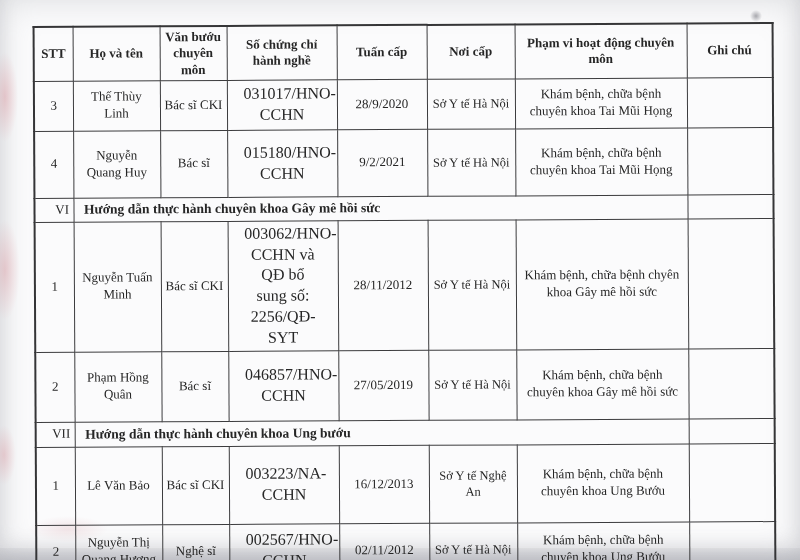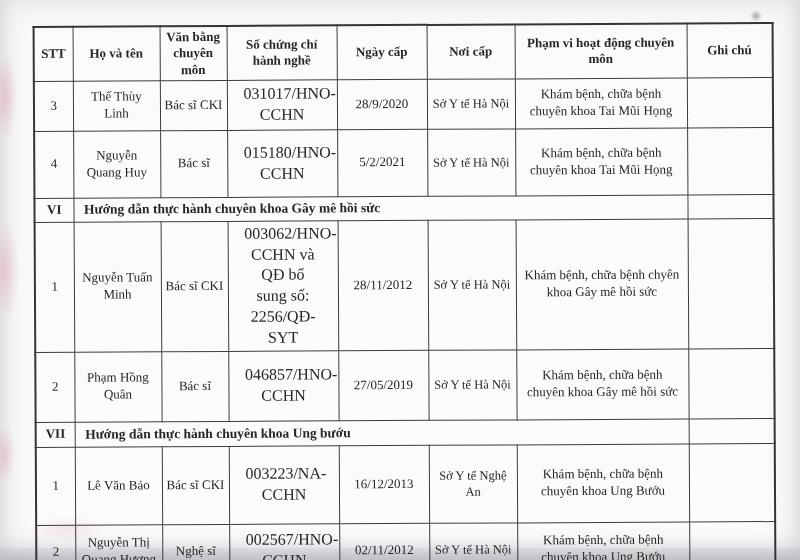--- a/index.html
+++ b/index.html
@@ -50,21 +50,21 @@
     font-size: 13px;
     line-height: 1.3;
     padding: 2px 4px;
     overflow: hidden;
   }
   table { border: 2px solid #353537; }
   th { font-weight: bold; font-size: 13px; line-height: 1.25; }
   .c-cert  { font-size: 16px; padding: 2px 16px; }
   .c-place { font-size: 12.5px; padding: 2px 2px; }
   .c-scope { font-size: 13px; padding: 2px 5px; }
-  .section-id { font-weight: bold; }
+  .section-id { font-weight: normal; text-align: right; }
   .section-title {
     font-weight: bold;
     text-align: left;
     padding-left: 10px;
     font-size: 13.5px;
   }
   .r-hdr  { height: 43px; }
   .r-a    { height: 50px; }
   .r-b    { height: 67px; }
   .r-sec1 { height: 24px; }
@@ -95,23 +95,23 @@
         <col style="width:90px">
         <col style="width:88px">
         <col style="width:172px">
         <col style="width:86px">
       </colgroup>
 
       <tbody>
           <tr class="r-hdr">
         <th>STT</th>
         <th>Họ và tên</th>
-        <th>Văn bằng chuyên môn</th>
+        <th>Văn bướu chuyên môn</th>
         <th>Số chứng chỉ hành nghề</th>
-        <th>Ngày cấp</th>
+        <th>Tuấn cấp</th>
         <th>Nơi cấp</th>
         <th>Phạm vi hoạt động chuyên môn</th>
         <th>Ghi chú</th>
       </tr>
 
       <tr class="r-a">
         <td>3</td>
         <td>Thế Thùy Linh</td>
         <td>Bác sĩ CKI</td>
         <td class="c-cert">031017/HNO-CCHN</td>
@@ -119,21 +119,21 @@
         <td class="c-place">Sở Y tế Hà Nội</td>
         <td class="c-scope">Khám bệnh, chữa bệnh chuyên khoa Tai Mũi Họng</td>
         <td></td>
       </tr>
 
       <tr class="r-b">
         <td>4</td>
         <td>Nguyễn Quang Huy</td>
         <td>Bác sĩ</td>
         <td class="c-cert">015180/HNO-CCHN</td>
-        <td>5/2/2021</td>
+        <td>9/2/2021</td>
         <td class="c-place">Sở Y tế Hà Nội</td>
         <td class="c-scope">Khám bệnh, chữa bệnh chuyên khoa Tai Mũi Họng</td>
         <td></td>
       </tr>
 
       <tr class="r-sec1">
         <td class="section-id">VI</td>
         <td class="section-title" colspan="6">Hướng dẫn thực hành chuyên khoa Gây mê hồi sức</td>
         <td></td>
       </tr>

